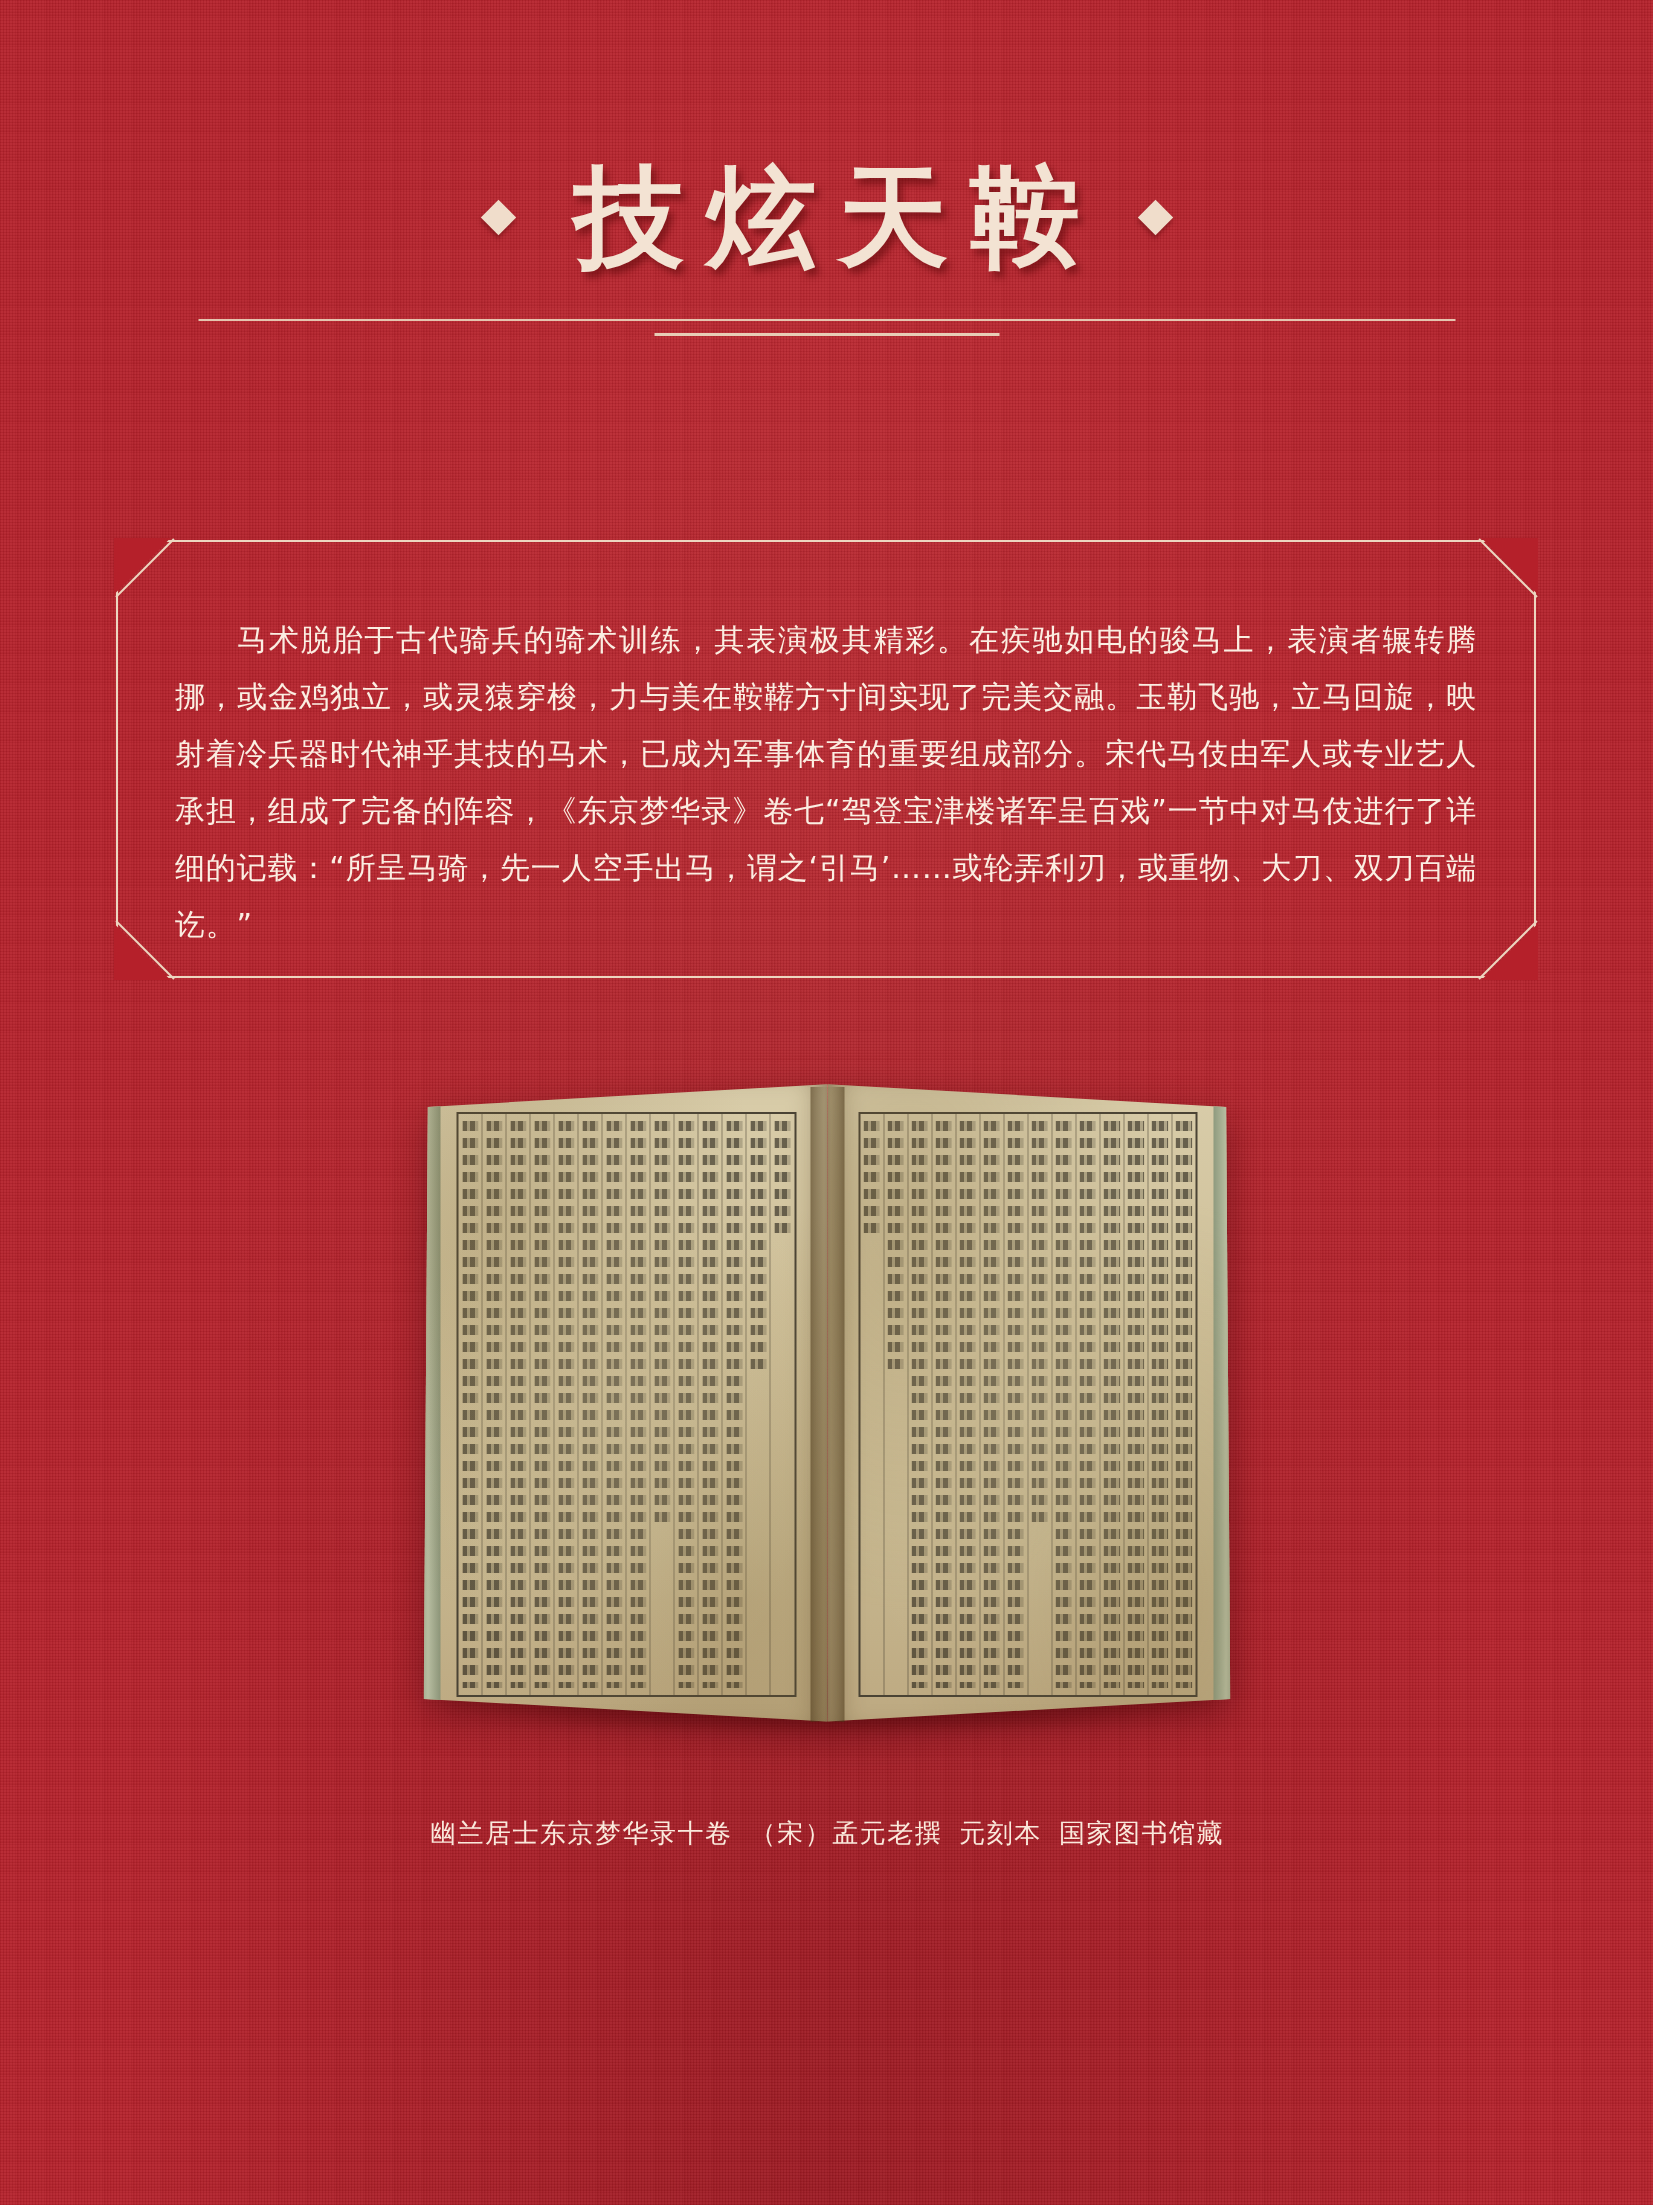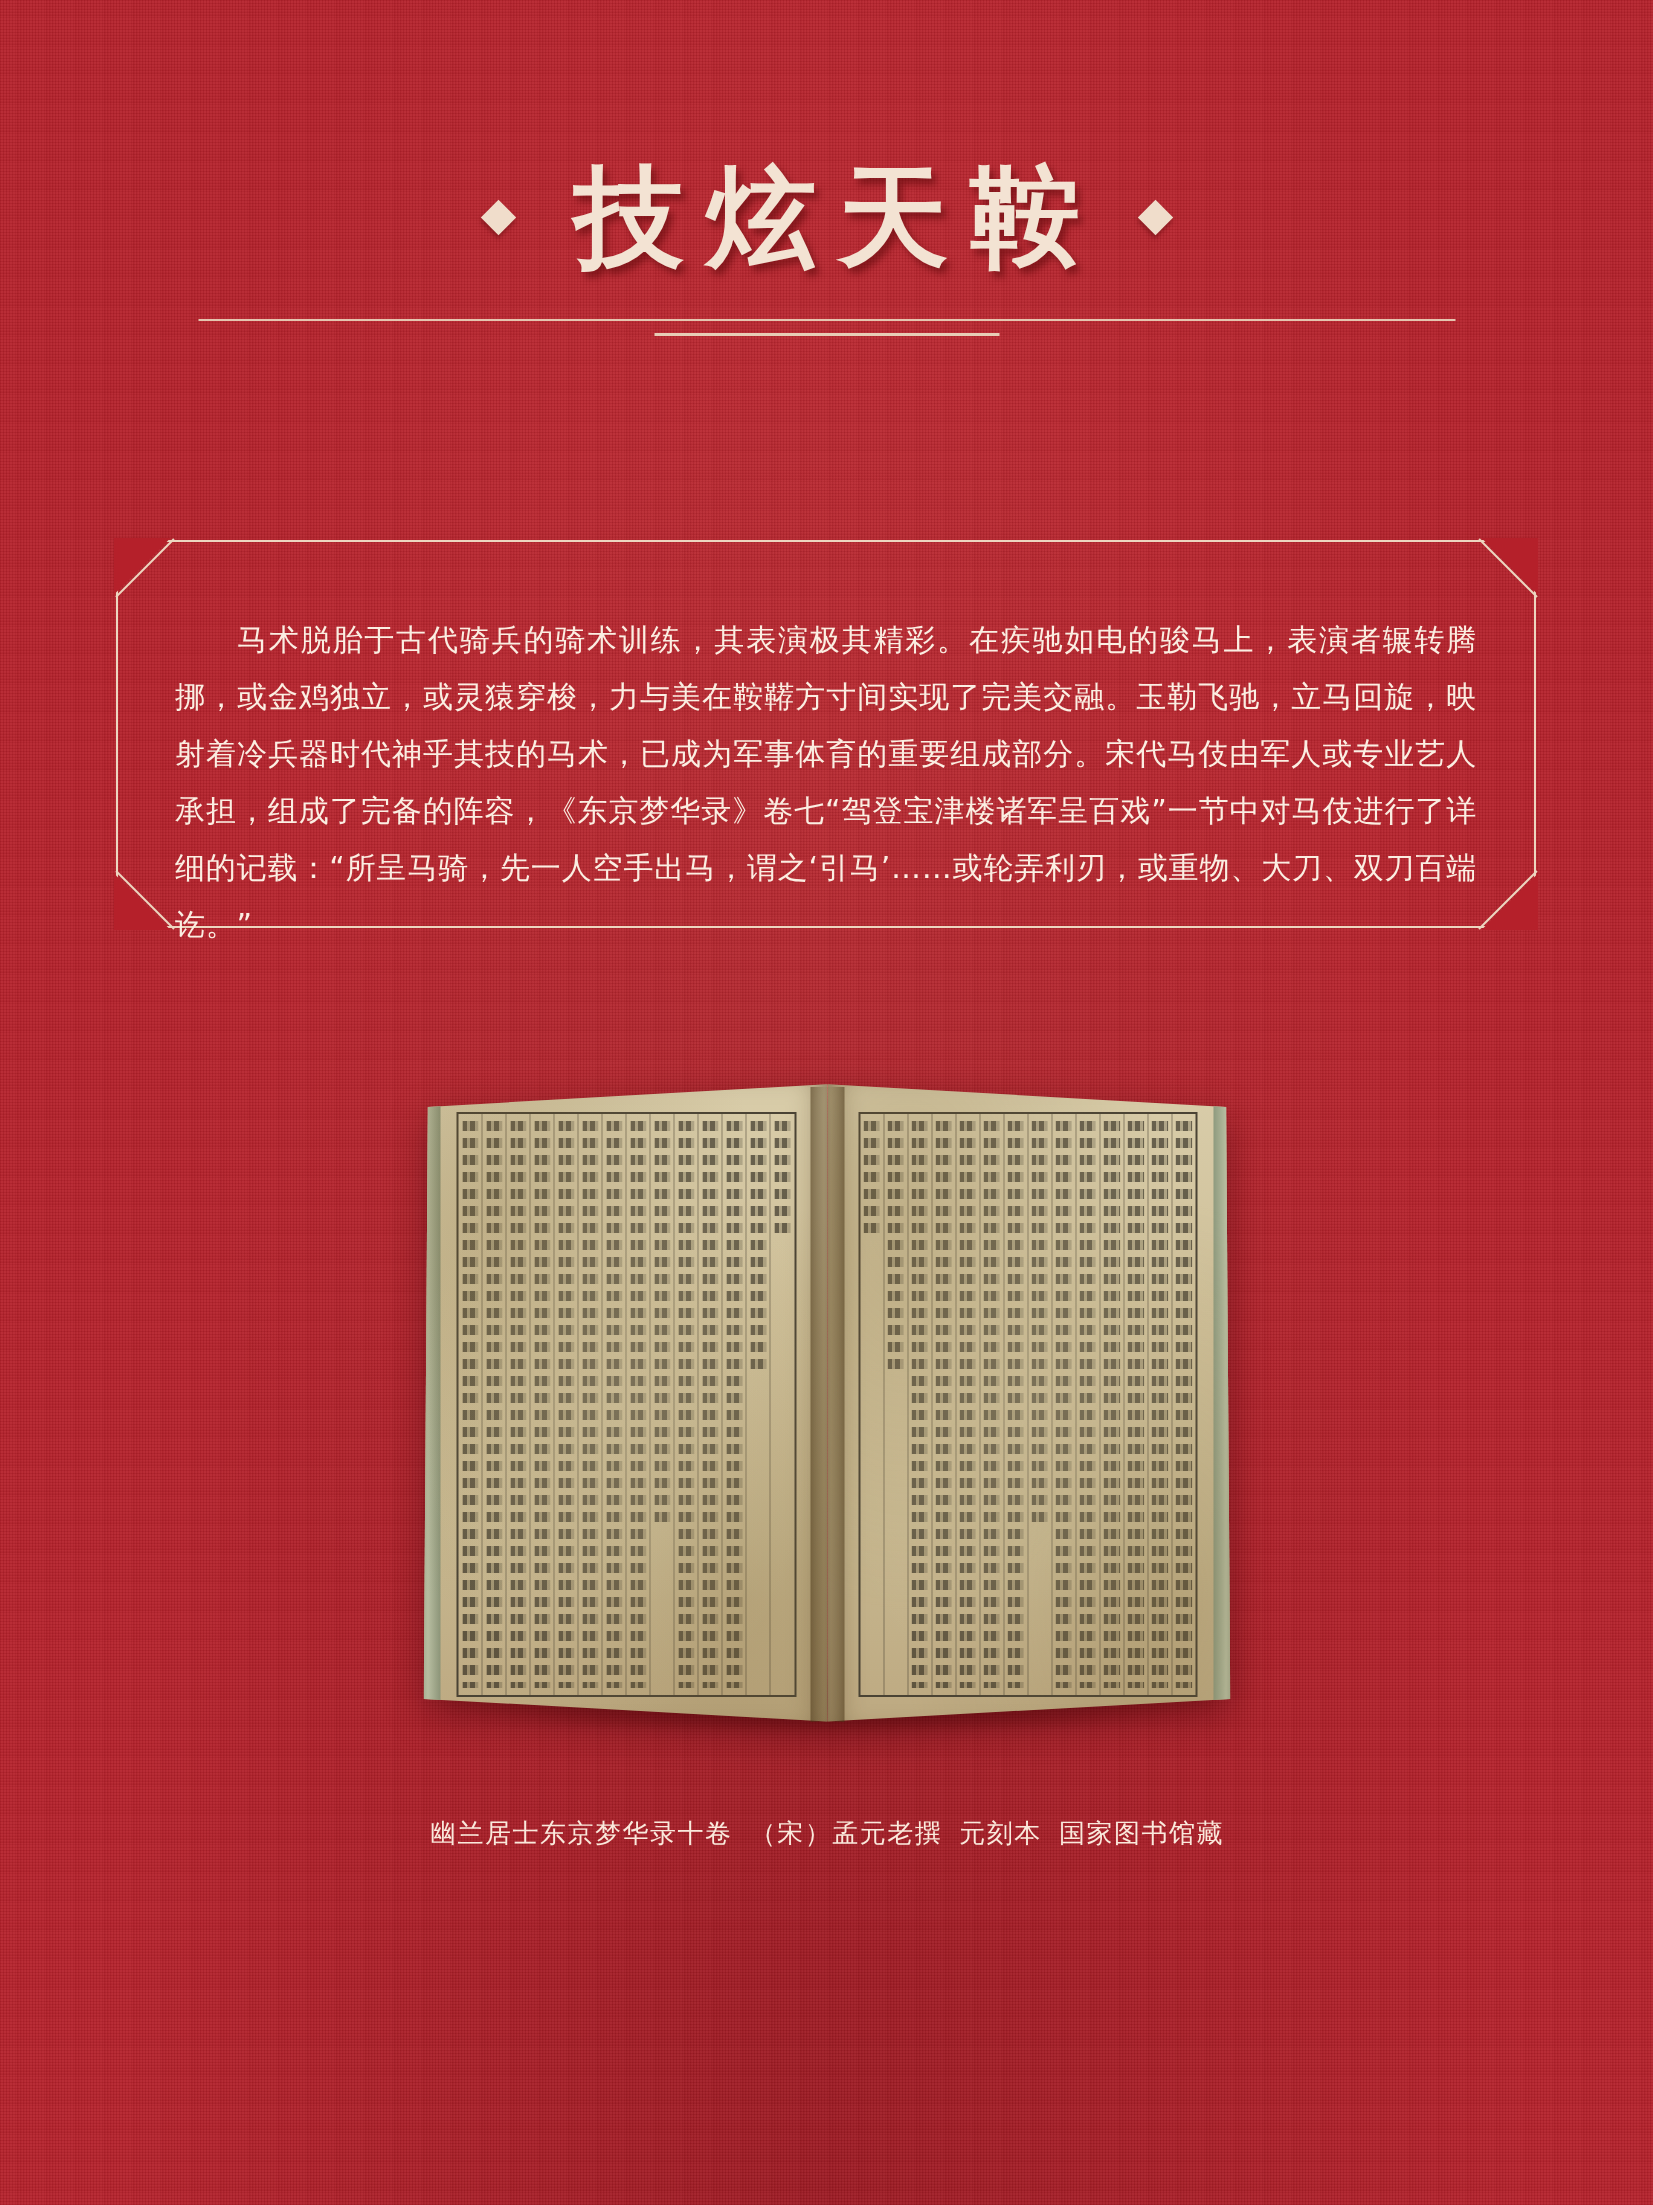--- a/index.html
+++ b/index.html
@@ -89,21 +89,21 @@
     height: 3.7px;
     background: #e7cdb6;
   }
 
   
   .panel {
     position: absolute;
     top: 540px;
     left: 116px;
     width: 1420px;
-    height: 388px;
+    height: 438px;
   }
   .panel-border {
     position: absolute;
     inset: 0;
     border: 2.2px solid #edd6c0;
     box-sizing: border-box;
   }
   .corner-cover {
     position: absolute;
     width: 57px;

